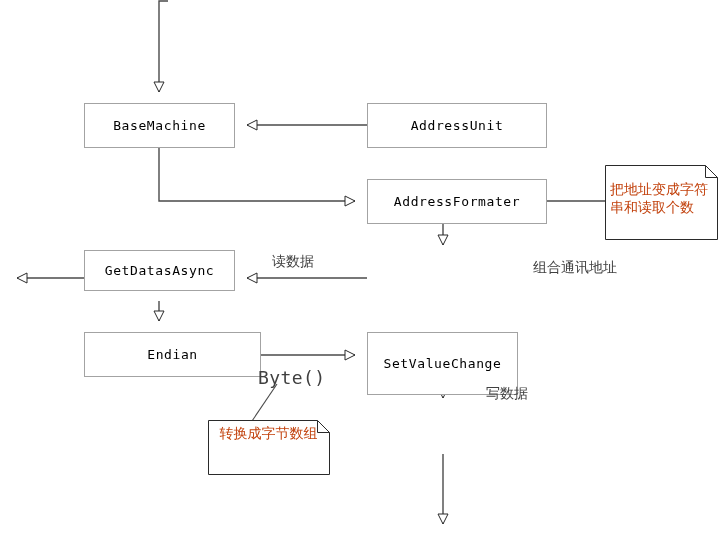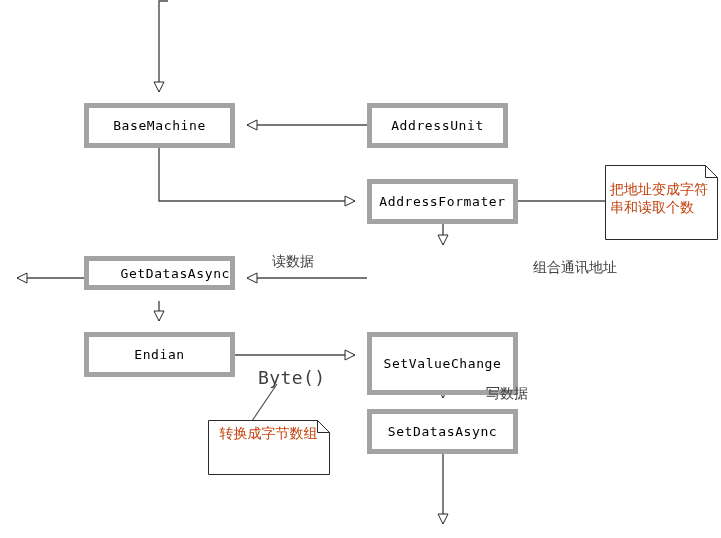--- a/index.html
+++ b/index.html
@@ -19,21 +19,21 @@
     position: absolute;
     left: 0;
     top: 0;
     width: 721px;
     height: 538px;
     pointer-events: none;
   }
   .node {
     position: absolute;
     box-sizing: border-box;
-    border: 5px solid #a3a3a3;
+    border: 1px solid #a3a3a3;
     background: #ffffff;
     display: flex;
     align-items: center;
     justify-content: center;
     font-family: "DejaVu Sans Mono", "Liberation Mono", monospace;
     font-size: 13px;
     color: #000000;
     letter-spacing: 0.6px;
     white-space: nowrap;
   }
@@ -115,44 +115,41 @@
       <path d="M 443,454 L 443,524" marker-end="url(#hollowArrowRight)"></path>
 
       <path d="M 277,384 L 250,424" stroke-width="1.1"></path>
     </g>
   </svg>
 
   <div class="node" style="left:84px; top:103px; width:151px; height:45px;">
     <span>BaseMachine</span>
   </div>
 
-  <div class="node" style="left:367px; top:103px; width:141px; height:45px;">
+  <div class="node" style="left:367px; top:103px; width:180px; height:45px;">
     <span>AddressUnit</span>
   </div>
 
-  <div class="node" style="left:367px; top:179px; width:151px; height:45px;">
+  <div class="node" style="left:367px; top:179px; width:180px; height:45px;">
     <span>AddressFormater</span>
   </div>
 
-  <div class="node" style="left:84px; top:256px; width:151px; height:34px;justify-content:flex-end;">
+  <div class="node" style="left:84px; top:250px; width:151px; height:41px;">
     <span>GetDatasAsync</span>
   </div>
 
 
-  <div class="node" style="left:84px; top:332px; width:151px; height:45px;">
+  <div class="node" style="left:84px; top:332px; width:177px; height:45px;">
     <span>Endian</span>
   </div>
 
   <div class="node" style="left:367px; top:332px; width:151px; height:63px;">
     <span>SetValueChange</span>
   </div>
 
-  <div class="node" style="left:367px; top:409px; width:151px; height:45px;">
-    <span>SetDatasAsync</span>
-  </div>
 
   <div class="note" style="left:605px; top:165px; width:113px; height:75px;">
     <svg class="note-shape" viewBox="0 0 113 75" preserveAspectRatio="none">
       <path d="M 0.5,0.5 L 100.5,0.5 L 112.5,12.5 L 112.5,74.5 L 0.5,74.5 z" fill="#ffffff" stroke="#2a2a2a" stroke-width="1"></path>
       <path d="M 100.5,0.5 L 100.5,12.5 L 112.5,12.5" fill="none" stroke="#2a2a2a" stroke-width="1"></path>
     </svg>
     <div class="note-text">把地址变成字符串和读取个数</div>
   </div>
 
   <div class="note" style="left:196px; top:420px; width:122px; height:55px; text-align:center; padding-top:4px;margin-left:12px;">

